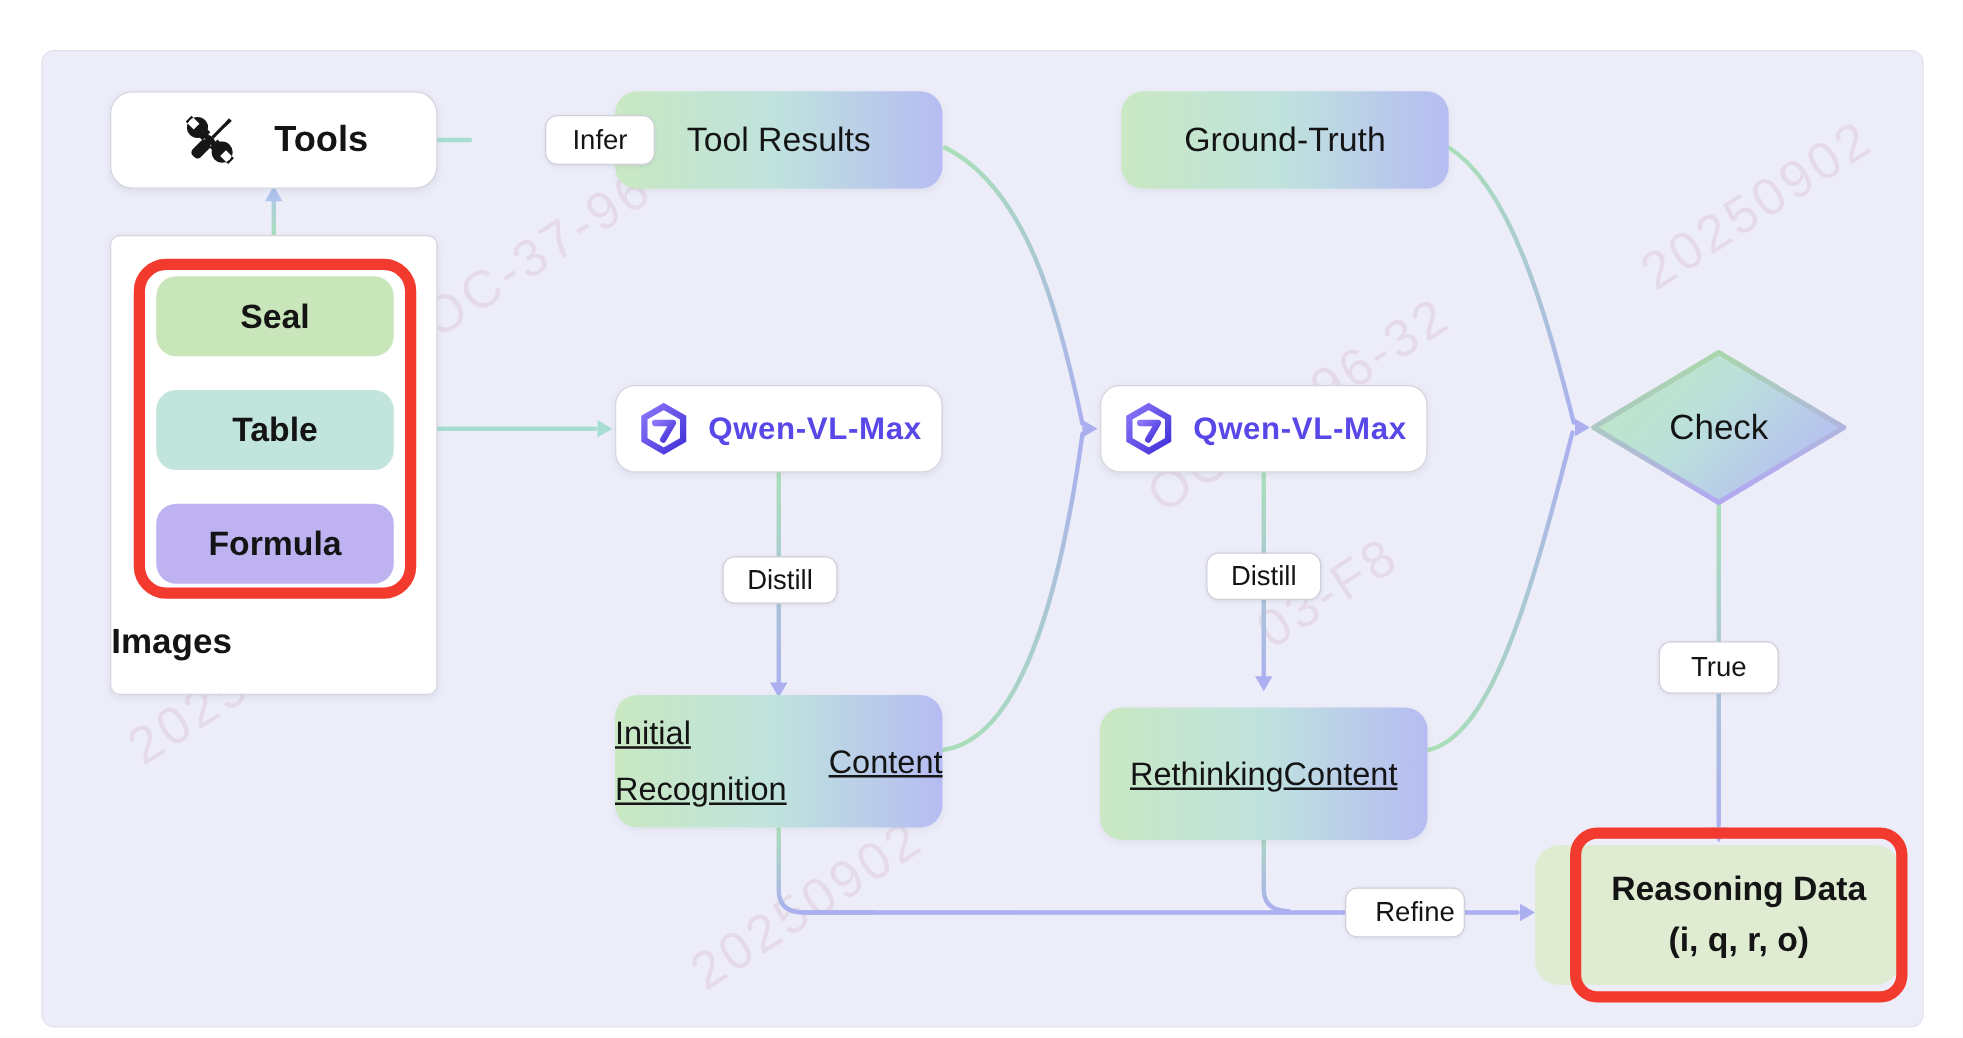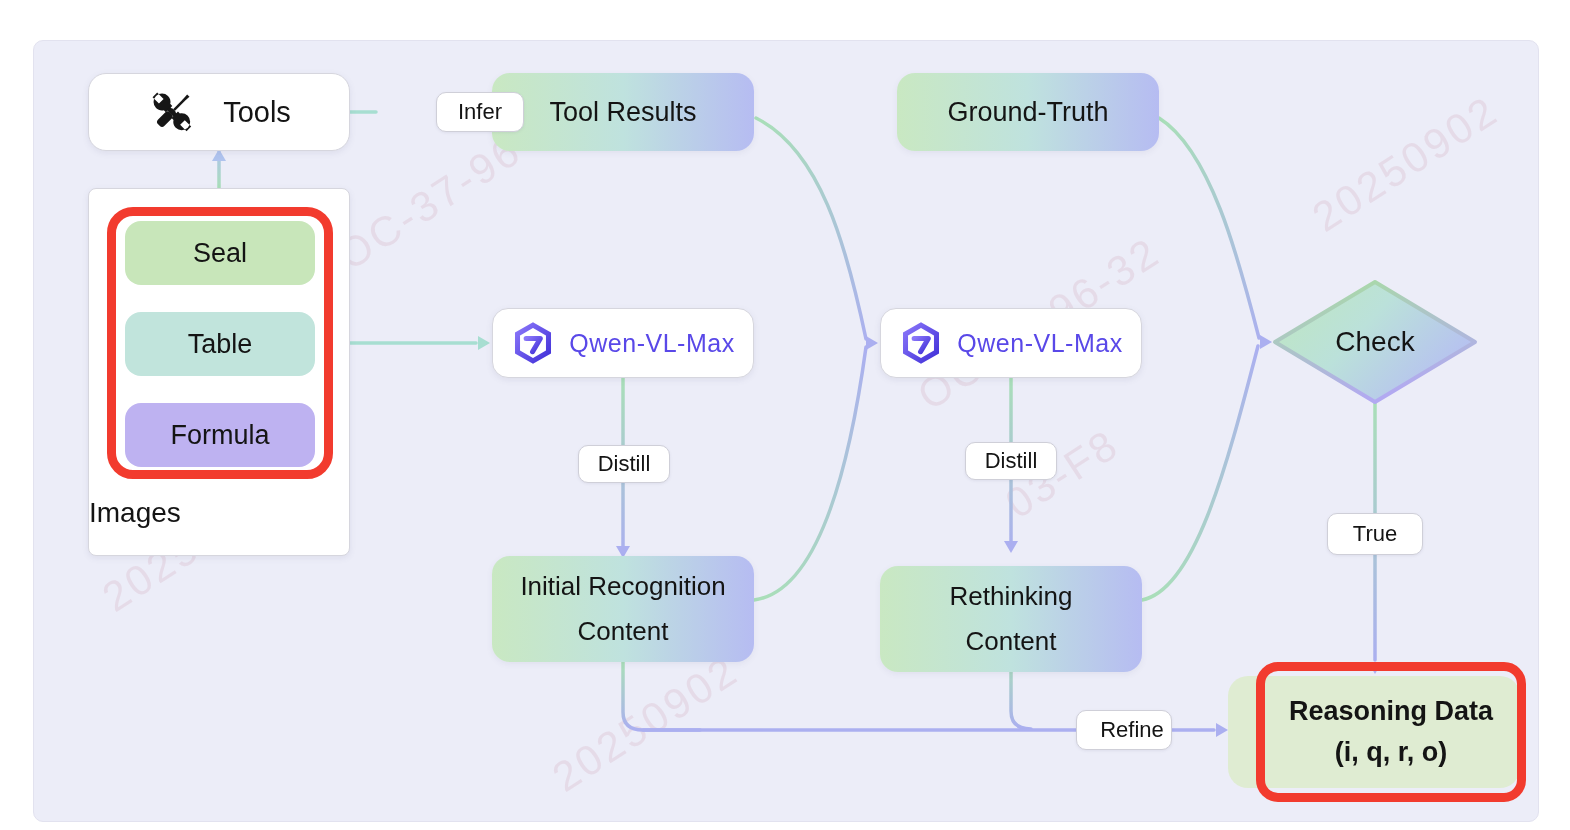--- a/index.html
+++ b/index.html
@@ -7,25 +7,25 @@
   .stage{position:absolute;left:0;top:0;width:1570px;height:830px;}
   .panel{position:absolute;left:33px;top:40px;width:1504px;height:780px;
     background:var(--panelBg);border:1px solid var(--panelBorder);border-radius:10px;z-index:0;}
   .wm{position:absolute;z-index:0;font-size:42px;letter-spacing:3px;color:var(--watermark);
     transform:rotate(-33deg);white-space:nowrap;pointer-events:none;}
   svg.edges{position:absolute;left:0;top:0;z-index:1;pointer-events:none;}
   .edge{fill:none;stroke-width:3.5px;stroke-linecap:round;}
   .node{position:absolute;z-index:2;display:flex;align-items:center;justify-content:center;
     box-sizing:border-box;}
   .white{background:#fff;border:1.5px solid var(--nodeBorder);
-    box-shadow:0 2px 6px rgba(90,90,130,.10);}
+    box-shadow:0 2px 6px rgba(90,90,130,.10);font-weight:bold;}
   .grad{background:linear-gradient(90deg,var(--gradGreen) 0%,var(--gradTeal) 50%,var(--gradPurple) 100%);
     border-radius:18px;box-shadow:0 2px 6px rgba(90,90,130,.08);}
   .big-label{font-size:27px;}
-  .twoline{flex-direction:column;line-height:45px;font-size:26px;}
+  .twoline{flex-direction:row;line-height:45px;font-size:26px;text-decoration:underline;}
   .lbl{position:absolute;z-index:3;display:flex;align-items:center;justify-content:center;
     background:#fff;border:1.5px solid #cfcfd8;border-radius:10px;font-size:22px;
     box-shadow:0 1px 3px rgba(90,90,130,.10);box-sizing:border-box;}
   .redframe{position:absolute;z-index:4;border:9px solid var(--redHighlight);box-sizing:border-box;
     pointer-events:none;background:transparent;}
   .imgitem{position:absolute;z-index:2;width:190px;height:64px;border-radius:16px;
     display:flex;align-items:center;justify-content:center;font-size:27px;}
   .qwen{gap:14px;border-radius:16px;font-size:25px;color:var(--qwenPurple);}
   .qwen .qtxt{letter-spacing:.5px;}
   .check-text{position:absolute;z-index:3;display:flex;align-items:center;justify-content:center;font-size:28px;}

